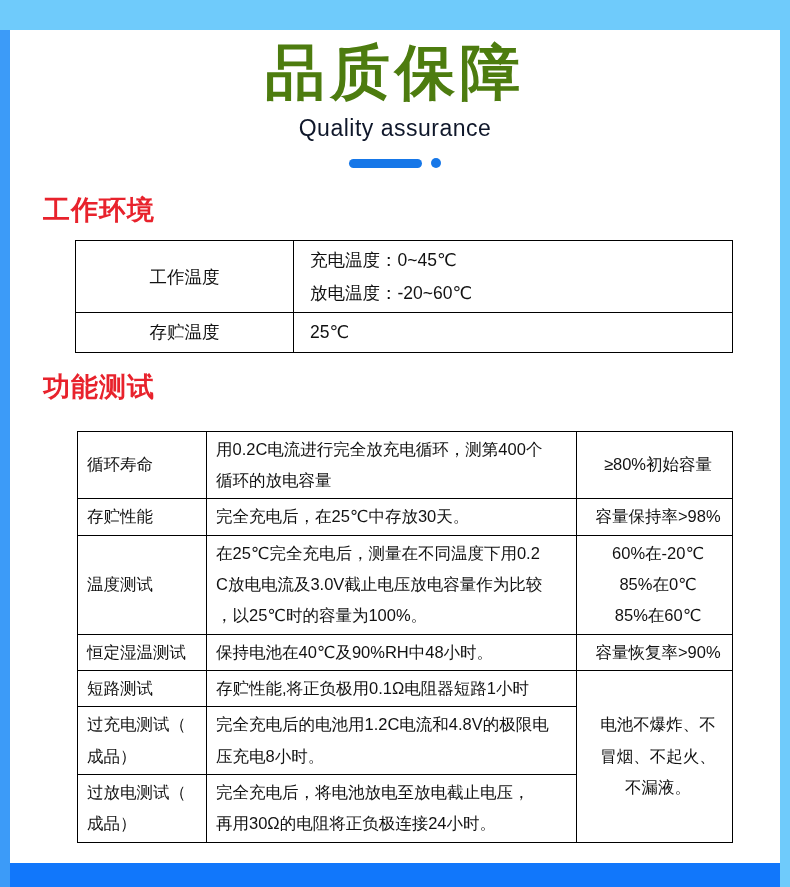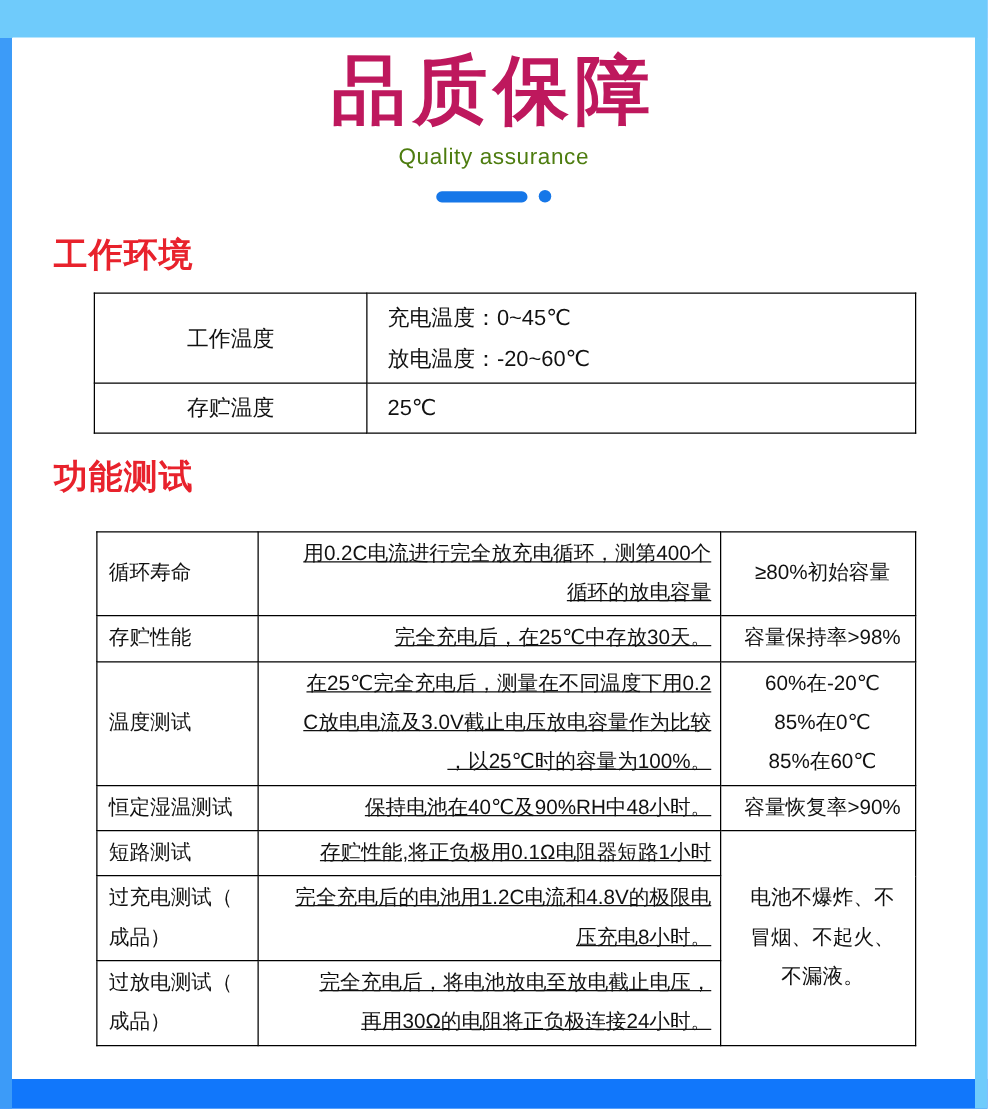--- a/index.html
+++ b/index.html
@@ -40,27 +40,27 @@
   }
 
   
   .header {
     text-align: center;
     padding-top: 8px;
   }
   .main-title {
     font-size: 60px;
     font-weight: bold;
-    color: #be185d;
+    color: #4d7c0f;
     letter-spacing: 5px;
     line-height: 1.18;
   }
   .sub-title {
-    font-size: 18px;
-    color: #4d7c0f;
+    font-size: 23px;
+    color: #0f172a;
     letter-spacing: 0.5px;
     margin-top: 6px;
     line-height: 1.2;
   }
   .divider-row {
     margin-top: 16px;
     display: flex;
     justify-content: center;
     align-items: center;
     gap: 9px;
@@ -125,21 +125,21 @@
     margin-left: 67px;
     width: 655px;
     margin-top: 26px;
   }
   #table-func td {
     font-size: 16.5px;
     line-height: 1.9;
     padding: 2px 7px;
   }
   #table-func td.c1 { width: 129px; text-align: left;  padding-left: 9px; }
-  #table-func td.c2 { width: 370px; text-align: right;  padding-left: 9px; text-decoration: underline; }
+  #table-func td.c2 { width: 370px; text-align: left;  padding-left: 9px; }
   #table-func td.c3 { width: 156px; text-align: center;  padding-left: 14px; }
   #table-func td .line { display: block; }
 </style>
 </head>
 <body>
 
 <div id="page">
   <div id="sheet">
 
     <div class="header">

